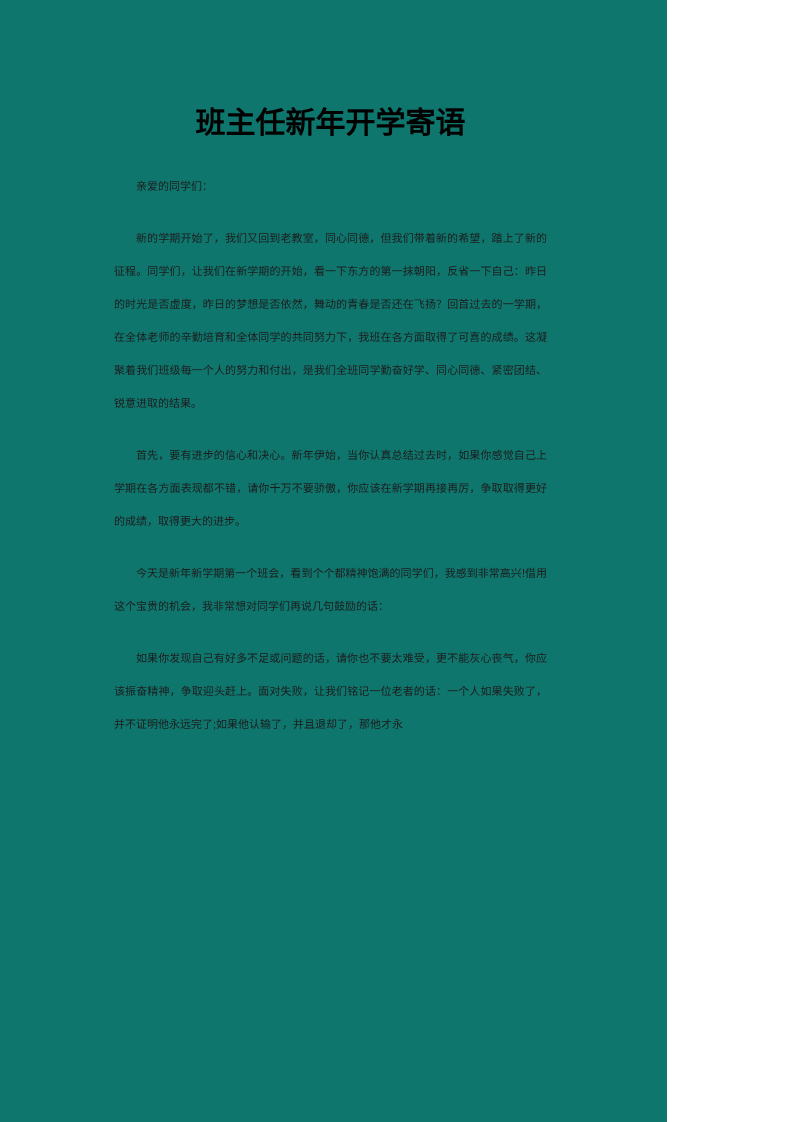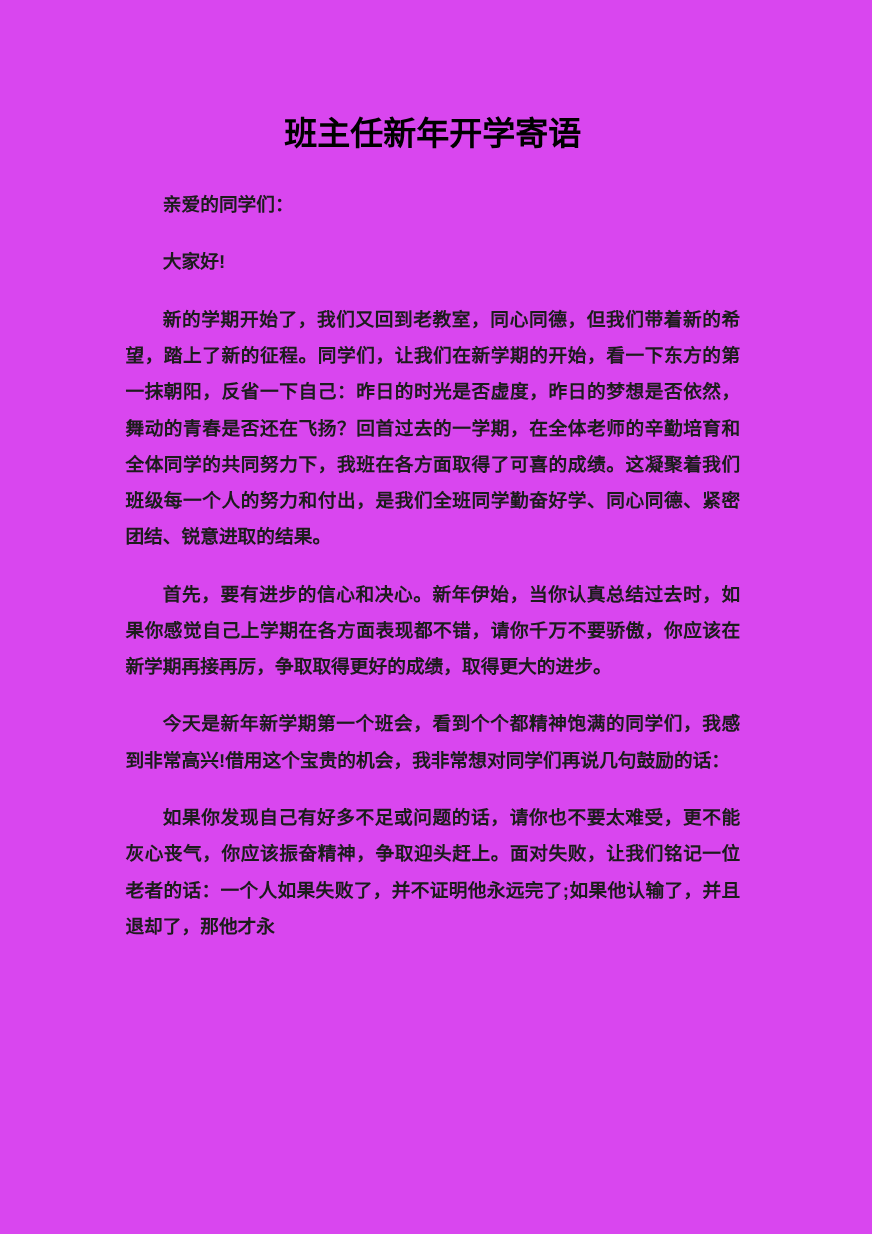--- a/index.html
+++ b/index.html
@@ -2,59 +2,57 @@
 <html lang="zh-CN"><head>
 <meta charset="utf-8">
 <style>
   html, body {
     margin: 0;
     padding: 0;
     background: #ffffff;
   }
   .page {
     position: relative;
-    width: 793px;
+    width: 667px;
     height: 1122px;
     box-sizing: border-box;
-    background: #d946ef;
+    background: #0f766e;
     padding: 104px 120px 0 114px;
     overflow: hidden;
     font-family: "Liberation Sans", "DejaVu Sans", sans-serif;
     color: #1c1c1c;
   }
   .doc-title {
     margin: 0 0 28px 0;
     font-size: 30px;
     line-height: 38px;
     font-weight: 900;
     text-align: center;
     color: #000000;
     letter-spacing: 0;
   }
   .para {
     margin: 0 0 19px 0;
-    font-size: 17px;
+    font-size: 11px;
     line-height: 33px;
     text-indent: 2em;
     text-align: justify;
     text-justify: inter-ideograph;
     word-break: break-all;
     color: #1c1c1c;
-    font-weight: bold;
   }
 </style>
 </head>
 <body>
 
 <div class="page">
   <h1 class="doc-title">班主任新年开学寄语</h1>
 
   <p class="para">亲爱的同学们：</p>
 
-  <p class="para">大家好!</p>
 
 
 
   <p class="para">新的学期开始了，我们又回到老教室，同心同德，但我们带着新的希望，踏上了新的征程。同学们，让我们在新学期的开始，看一下东方的第一抹朝阳，反省一下自己：昨日的时光是否虚度，昨日的梦想是否依然，舞动的青春是否还在飞扬？回首过去的一学期，在全体老师的辛勤培育和全体同学的共同努力下，我班在各方面取得了可喜的成绩。这凝聚着我们班级每一个人的努力和付出，是我们全班同学勤奋好学、同心同德、紧密团结、锐意进取的结果。</p>
 
   <p class="para">首先，要有进步的信心和决心。新年伊始，当你认真总结过去时，如果你感觉自己上学期在各方面表现都不错，请你千万不要骄傲，你应该在新学期再接再厉，争取取得更好的成绩，取得更大的进步。</p>
 
   <p class="para">今天是新年新学期第一个班会，看到个个都精神饱满的同学们，我感到非常高兴!借用这个宝贵的机会，我非常想对同学们再说几句鼓励的话：</p>
 
   <p class="para">如果你发现自己有好多不足或问题的话，请你也不要太难受，更不能灰心丧气，你应该振奋精神，争取迎头赶上。面对失败，让我们铭记一位老者的话：一个人如果失败了，并不证明他永远完了;如果他认输了，并且退却了，那他才永</p>

